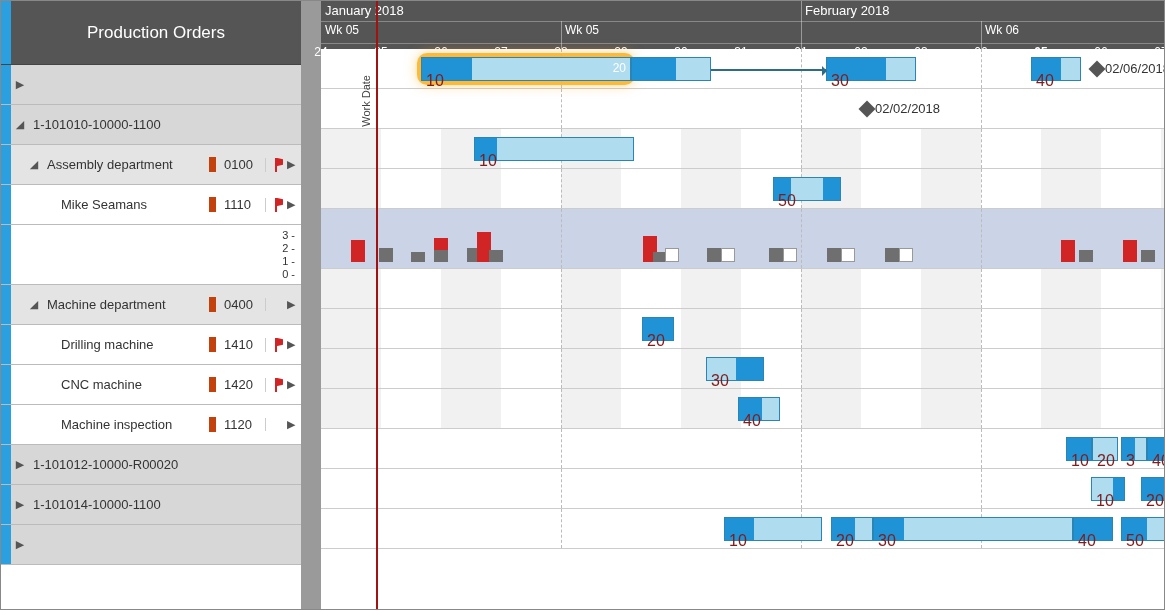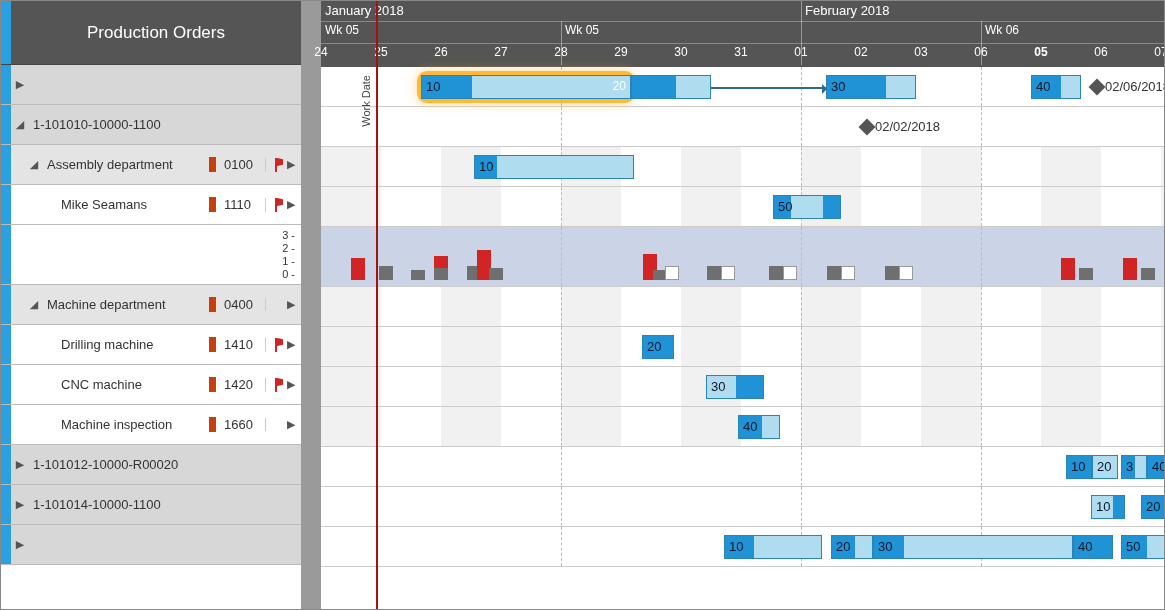--- a/index.html
+++ b/index.html
@@ -36,41 +36,41 @@
   }
   .flag-icon::after { content:""; position:absolute; left:2px; top:0; bottom:0; width:2px; background:#d12424; }
   .chev-r { width:10px; color:#555; font-size:11px; }
 
   .mike-extra { height:60px; background:#fff; border-bottom:1px solid #bbb; display:flex; }
   .mike-extra .accent { width:10px; background:#2aa0e0; }
   .mike-extra .rest { flex:1; position:relative; }
   .mike-extra .ticks { position:absolute; right:6px; top:4px; font-size:11px; color:#333; text-align:right; line-height:13px; }
 
   
-  .tl-hdr   { height:66px; background:#555; color:#fff; position:relative; font-size:12px; }
+  .tl-hdr   { height:48px; background:#555; color:#fff; position:relative; font-size:12px; }
   .tl-body  { position:relative; }
 
   .month-lbl { position:absolute; top:2px; color:#fff; font-size:13px; }
   .month-sep { position:absolute; top:0; width:1px; height:64px; background:rgba(255,255,255,0.4); }
   .week-lbl  { position:absolute; top:22px; color:#fff; font-size:12px; }
   .day-lbl   { position:absolute; top:44px; width:60px; text-align:center; color:#fff; font-size:12px; }
   .tl-hr { position:absolute; left:0; right:0; height:1px; background:rgba(255,255,255,0.3); }
 
   
   .g-row { position:relative; height:40px; border-bottom:1px solid #ccc; }
   .g-row.stripe > .stripes { position:absolute; inset:0; }
   .stripes .s { position:absolute; top:0; bottom:0; width:60px; background:#f1f1f1; }
   .g-row .grid .v { position:absolute; top:0; bottom:0; width:0; border-left:1px dashed #bbb; }
 
   
   .bar { position:absolute; height:24px; top:8px; border:1px solid #2a84b4; display:flex; align-items:center; color:#fff; font-size:12px; }
   .bar .seg { height:100%; }
   .bar .seg.dark  { background:#1f93d6; }
   .bar .seg.light { background:#afdcef; }
-  .bar .num { position:absolute; left:4px; top:3px; color:#0f172a; font-size:13px; }
+  .bar .num { position:absolute; left:4px; top:14px; color:#7f1d1d; font-size:16px; }
   .bar .numR { position:absolute; right:4px; top:3px; color:#fff; font-size:12px; }
 
   .sel-glow { position:absolute; border-radius:6px; box-shadow:0 0 0 4px rgba(255,180,40,0.9), 0 0 12px 4px rgba(255,180,40,0.5); }
 
   .arrow { position:absolute; height:0; border-top:2px solid #2e6b88; }
   .arrow::after { content:""; position:absolute; right:-6px; top:-5px; border:5px solid transparent; border-left-color:#2e6b88; }
 
   .diamond { position:absolute; width:12px; height:12px; transform:rotate(45deg); background:#555; }
   .diamond-label { position:absolute; font-size:13px; color:#333; }
 
@@ -170,21 +170,21 @@
           <div class="flags">
             <div class="flag-icon"></div>
             <div class="chev-r">▶</div>
           </div>
         </div>
         <div class="row lvl2">
           <div class="accent"></div>
           <div class="pad2"></div>
           <div class="toggle"></div>
           <div class="label">Machine inspection</div>
-          <div class="code">1660</div>
+          <div class="code">1120</div>
           <div class="flags">
             <div class="chev-r">▶</div>
           </div>
         </div>
         <div class="row lvl0">
           <div class="accent"></div>
           <div class="pad0"></div>
           <div class="toggle">▶</div>
           <div class="label">1-101012-10000-R00020</div>
         </div>

